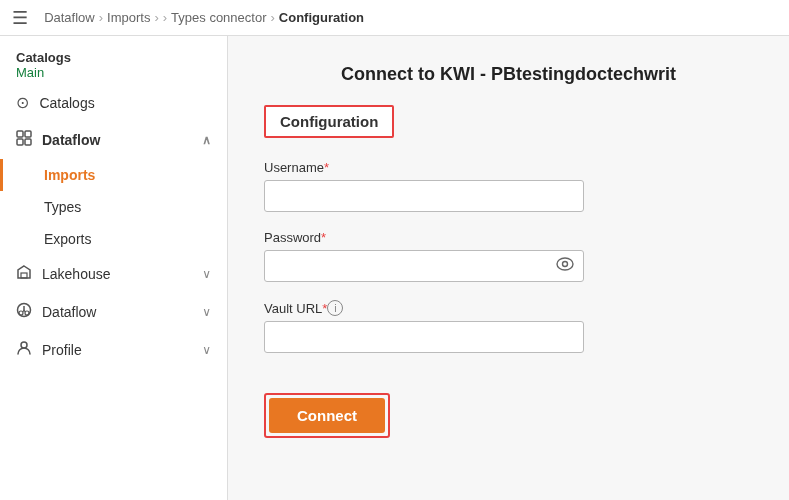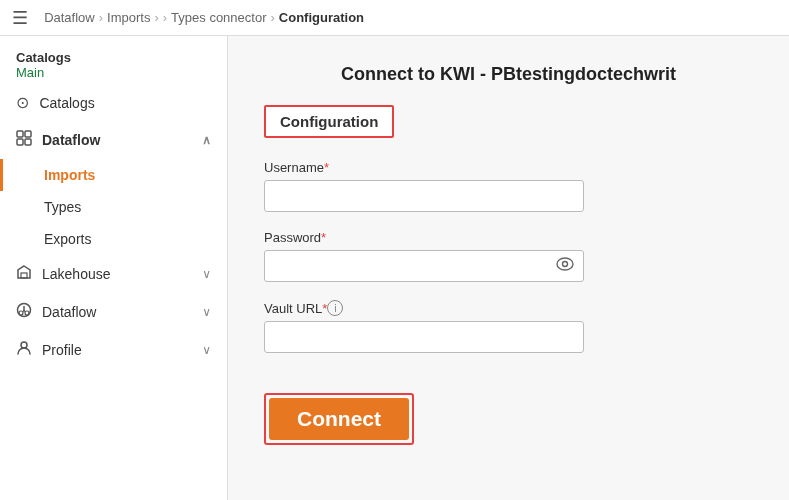--- a/index.html
+++ b/index.html
@@ -180,21 +180,21 @@
       border: 2px solid #e84040;
       display: inline-block;
       padding: 3px;
       border-radius: 3px;
     }
     .connect-btn {
       background: #e87722;
       color: #fff;
       border: none;
       padding: 9px 28px;
-      font-size: 21px;
+      font-size: 15px;
       font-weight: 600;
       border-radius: 3px;
       cursor: pointer;
     }
   </style>
 </head>
 <body>
 
 <div class="top-bar">
   <span class="hamburger">☰</span>

